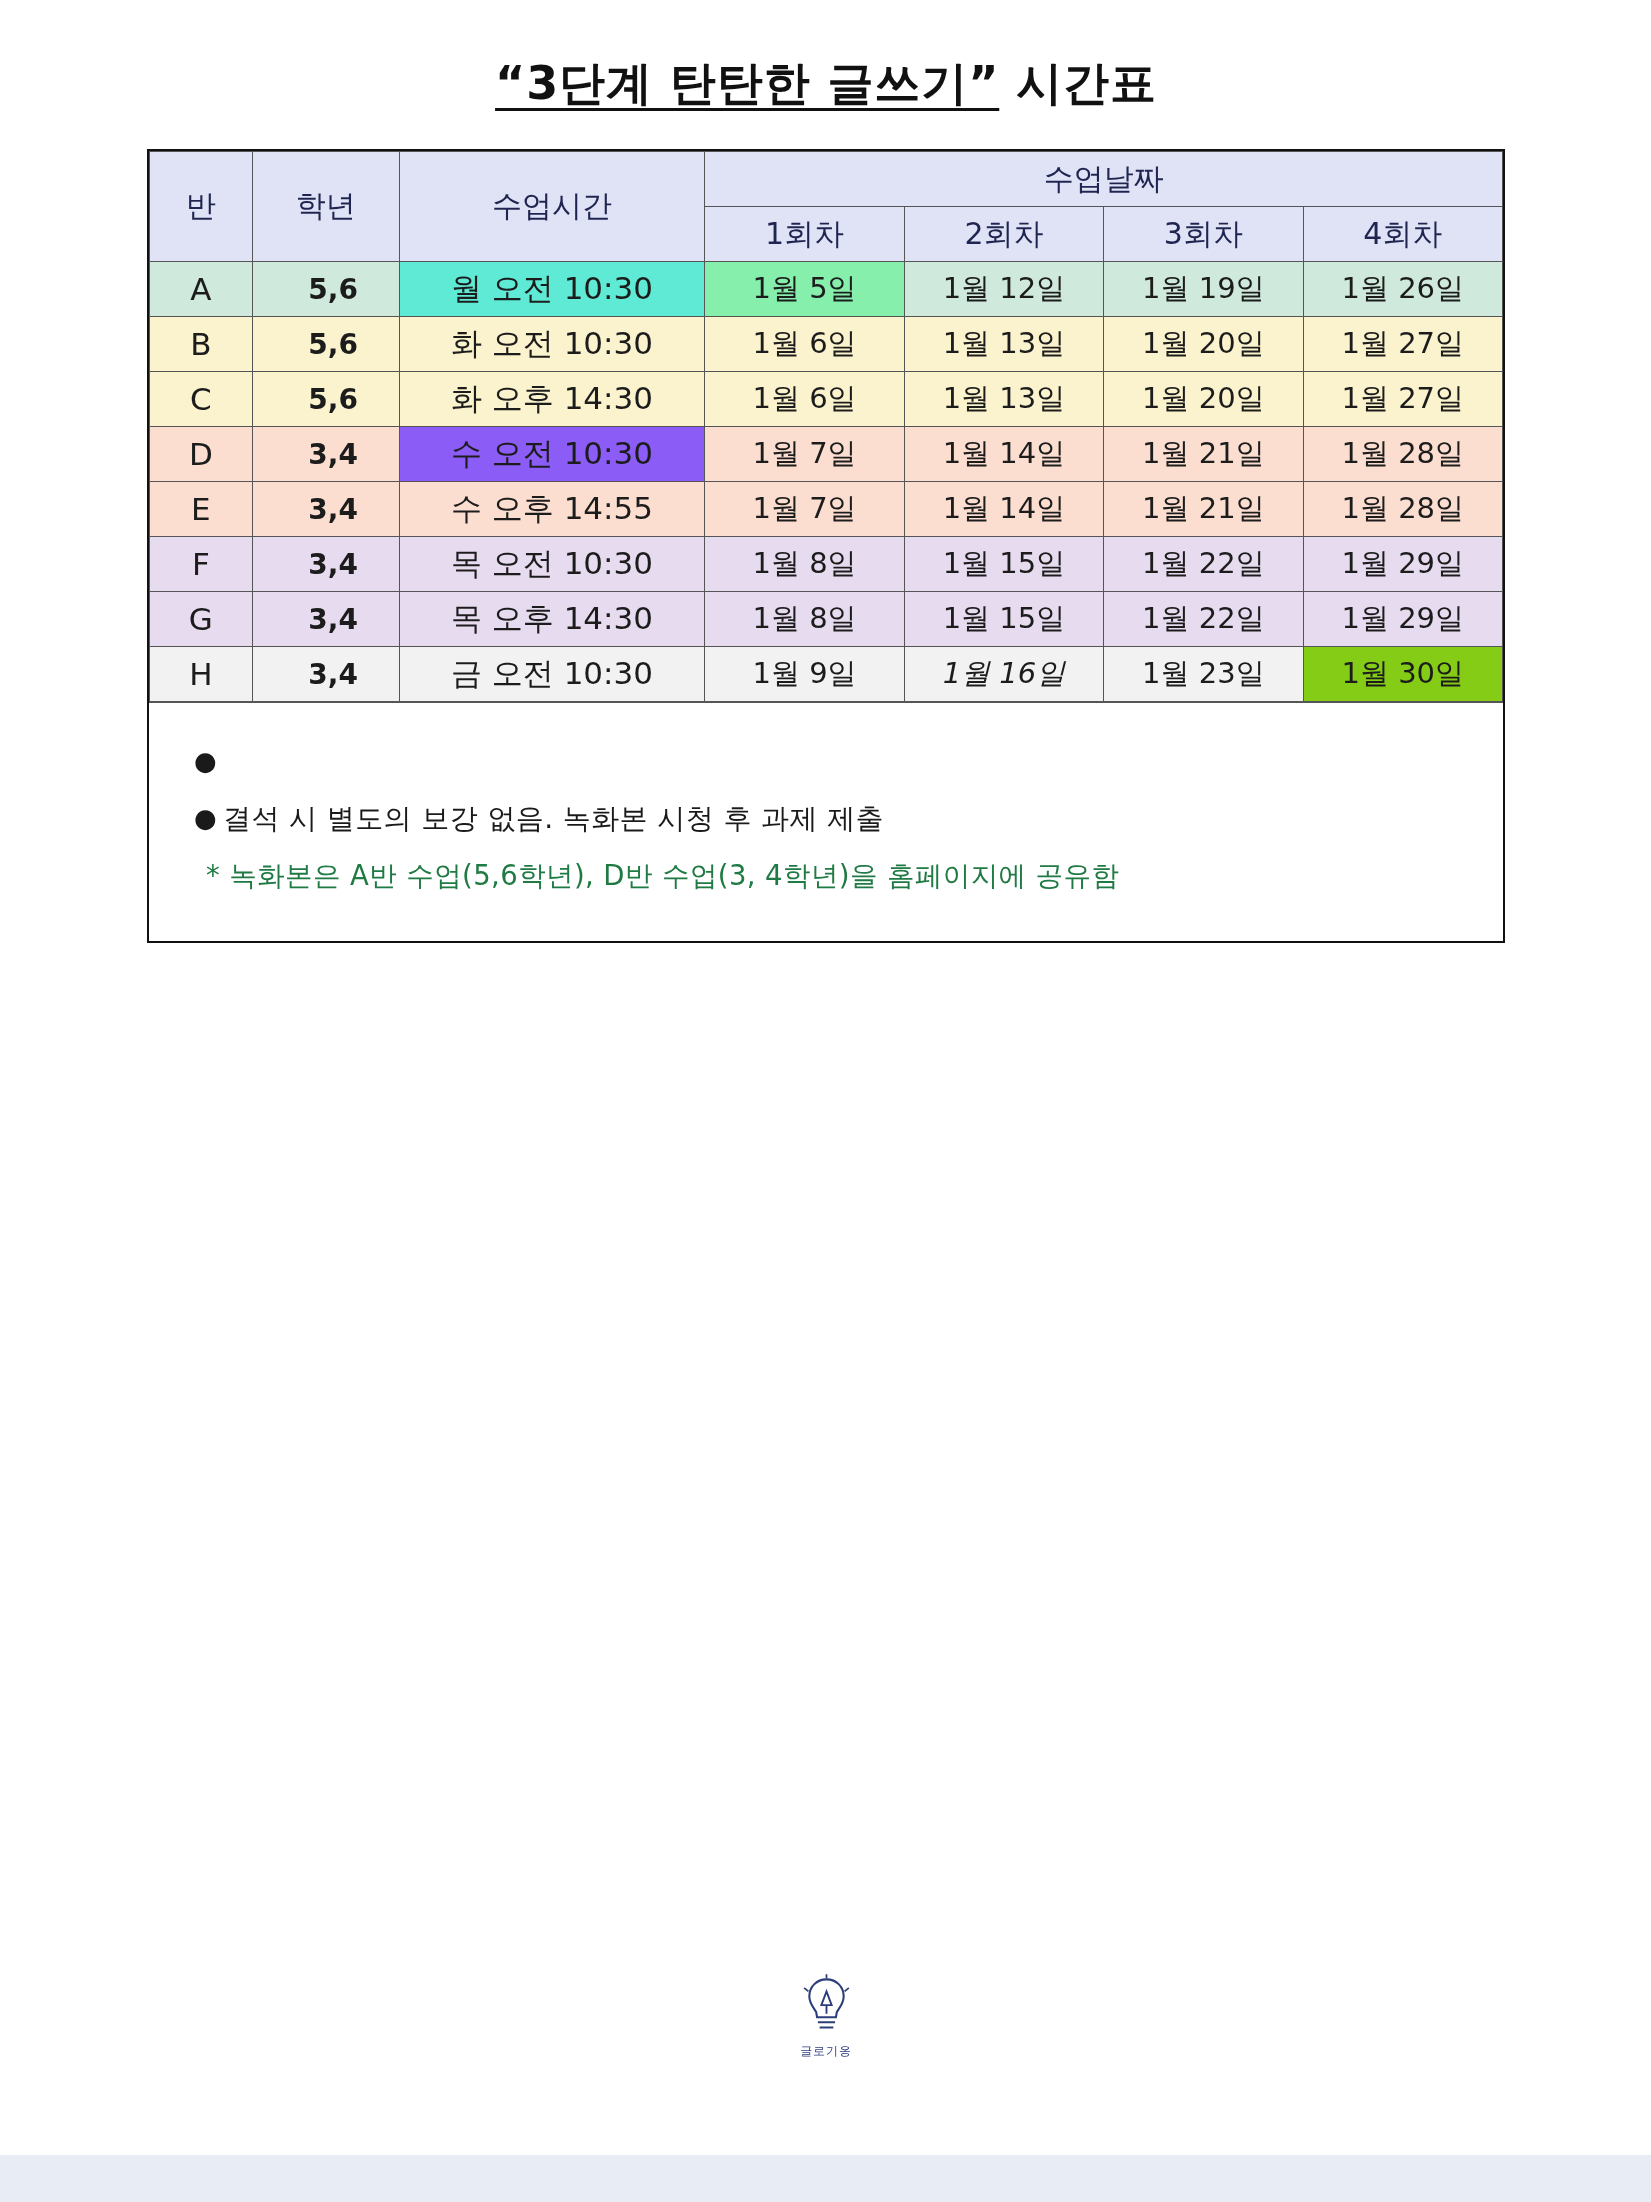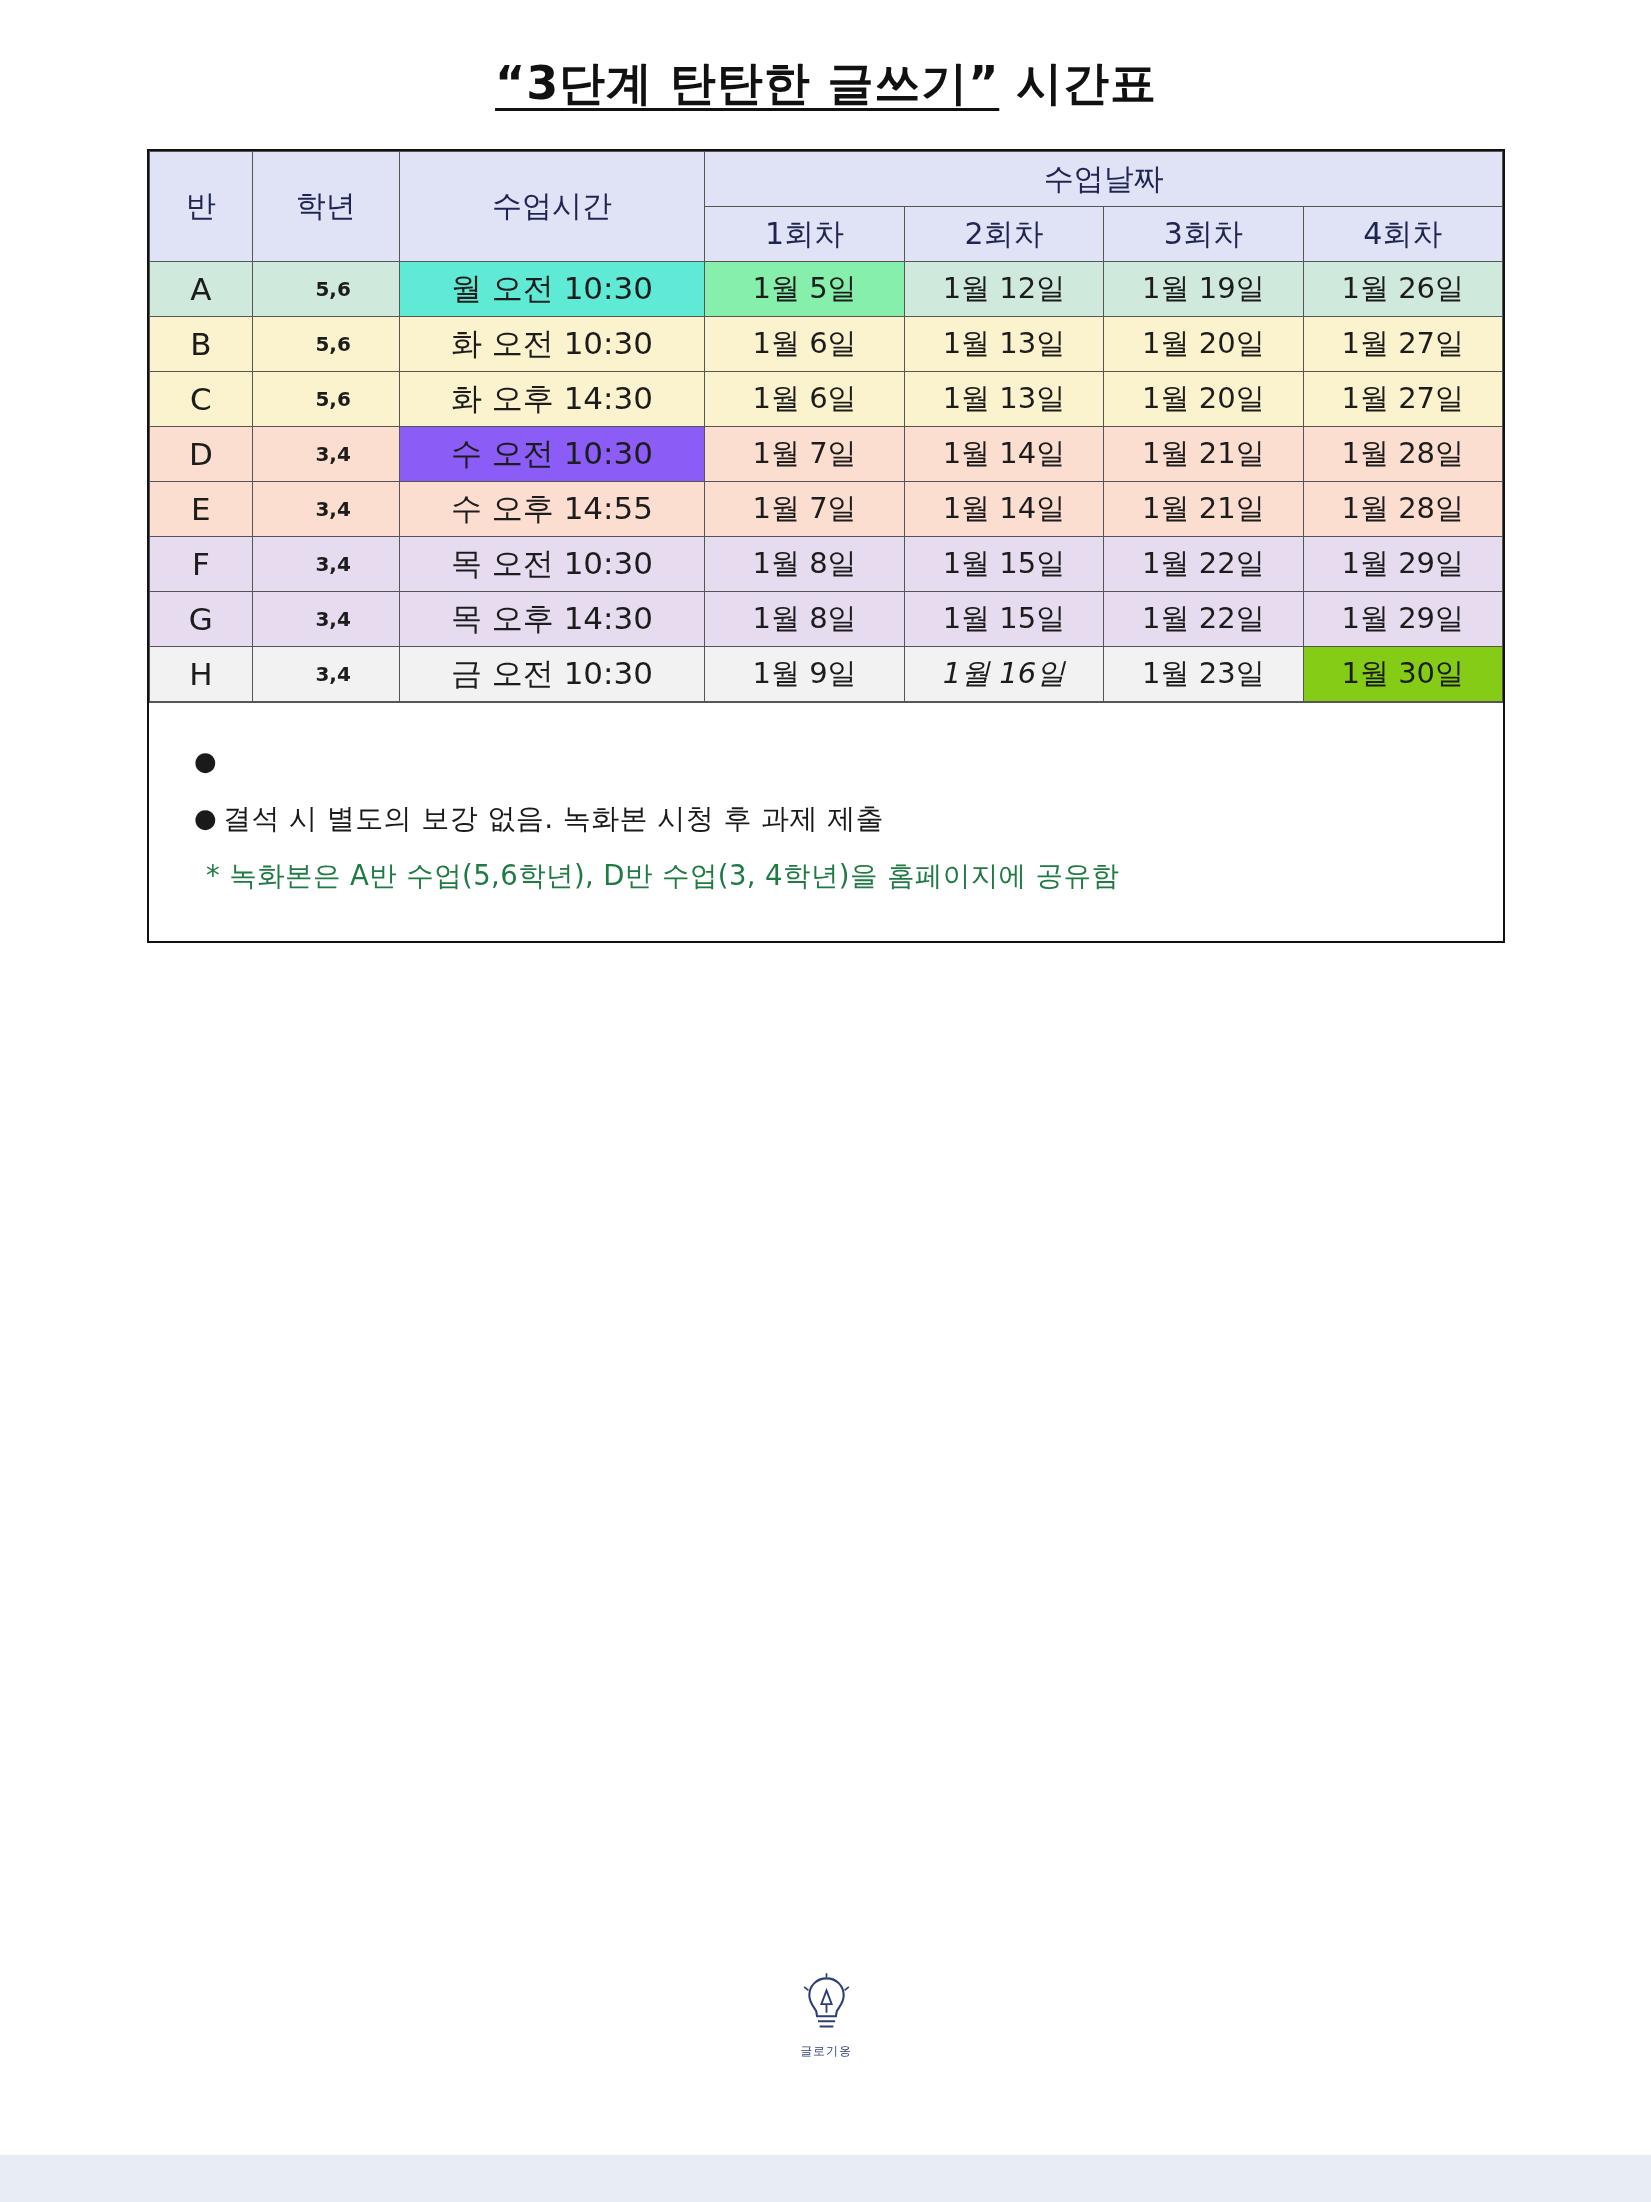--- a/index.html
+++ b/index.html
@@ -79,21 +79,21 @@
 
   tbody td {
     height: 120px;
     font-weight: 400;
   }
   tbody td.ban {
     font-size: 31px;
   }
   tbody td.grade {
     font-weight: 700;
-    font-size: 20px;
+    font-size: 28px;
     padding-left: 16px;
   }
   tbody td.time {
     font-size: 31px;
   }
   tbody td.date {
     font-size: 29px;
   }
 
   .notes {
@@ -123,21 +123,20 @@
     padding-left: 12px;
     font-size: 27.5px;
   }
 
   .footer-logo {
     position: absolute;
     left: 0;
     right: 0;
     bottom: 95px;
     text-align: center;
-    font-family: Liberation Mono, monospace;
   }
   .logo-mark {
     display: inline-block;
     width: 64px;
   }
   .logo-text {
     font-size: 12px;
     color: #2c3e7a;
     letter-spacing: 0.9px;
     margin-top: 1.7px;

